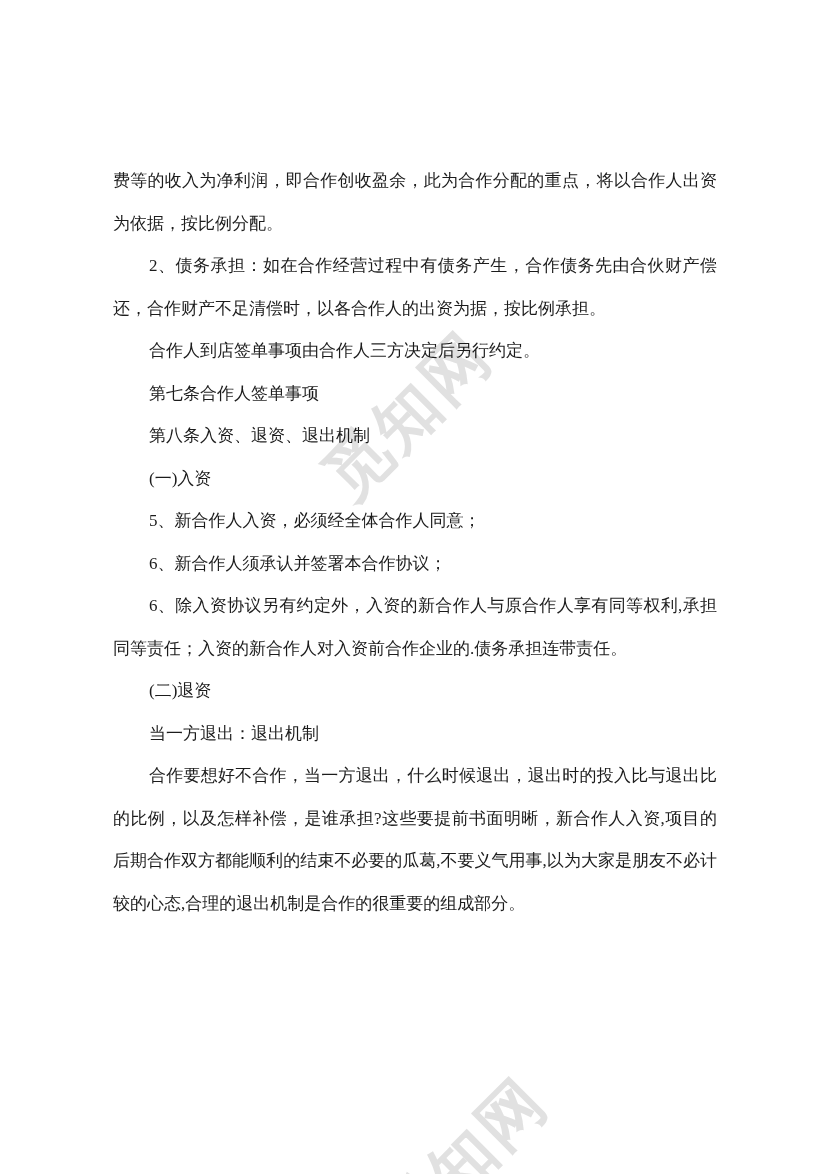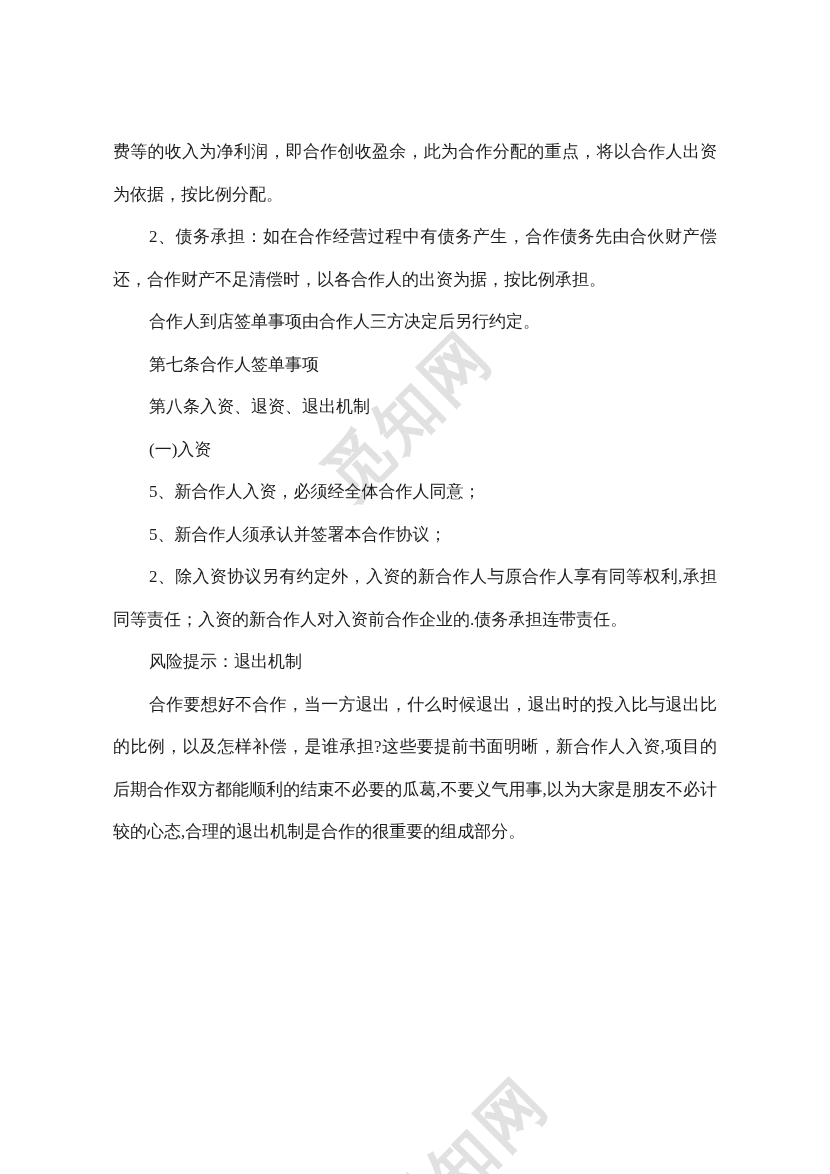--- a/index.html
+++ b/index.html
@@ -12,21 +12,21 @@
     position: relative;
     width: 830px;
     height: 1174px;
     background: #ffffff;
     overflow: hidden;
     font-family: "Liberation Serif", "DejaVu Serif", serif;
   }
   .content {
     position: absolute;
     left: 113px;
-    top: 131px;
+    top: 160px;
     width: 604px;
     color: #1c1c1c;
     font-size: 17px;
     line-height: 42.5px;
     text-align: justify;
   }
   .content p {
     margin: 0;
   }
   .content p.indent {
@@ -63,19 +63,20 @@
   <div class="watermark wm-bottom">觅知网</div>
 
   <div class="content">
     <p>费等的收入为净利润，即合作创收盈余，此为合作分配的重点，将以合作人出资为依据，按比例分配。</p>
     <p class="indent">2、债务承担：如在合作经营过程中有债务产生，合作债务先由合伙财产偿还，合作财产不足清偿时，以各合作人的出资为据，按比例承担。</p>
     <p class="indent">合作人到店签单事项由合作人三方决定后另行约定。</p>
     <p class="indent">第七条合作人签单事项</p>
     <p class="indent">第八条入资、退资、退出机制</p>
     <p class="indent">(一)入资</p>
     <p class="indent">5、新合作人入资，必须经全体合作人同意；</p>
-    <p class="indent">5、新合作人须承认并签署本合作协议；</p>
-    <p class="indent">2、除入资协议另有约定外，入资的新合作人与原合作人享有同等权利,承担同等责任；入资的新合作人对入资前合作企业的.债务承担连带责任。</p>
-    <p class="indent">风险提示：退出机制</p>
+    <p class="indent">6、新合作人须承认并签署本合作协议；</p>
+    <p class="indent">6、除入资协议另有约定外，入资的新合作人与原合作人享有同等权利,承担同等责任；入资的新合作人对入资前合作企业的.债务承担连带责任。</p>
+    <p class="indent">(二)退资</p>
+    <p class="indent">当一方退出：退出机制</p>
     <p class="indent">合作要想好不合作，当一方退出，什么时候退出，退出时的投入比与退出比的比例，以及怎样补偿，是谁承担?这些要提前书面明晰，新合作人入资,项目的后期合作双方都能顺利的结束不必要的瓜葛,不要义气用事,以为大家是朋友不必计较的心态,合理的退出机制是合作的很重要的组成部分。</p>
   </div>
 
 </div>
 
 </body></html>

